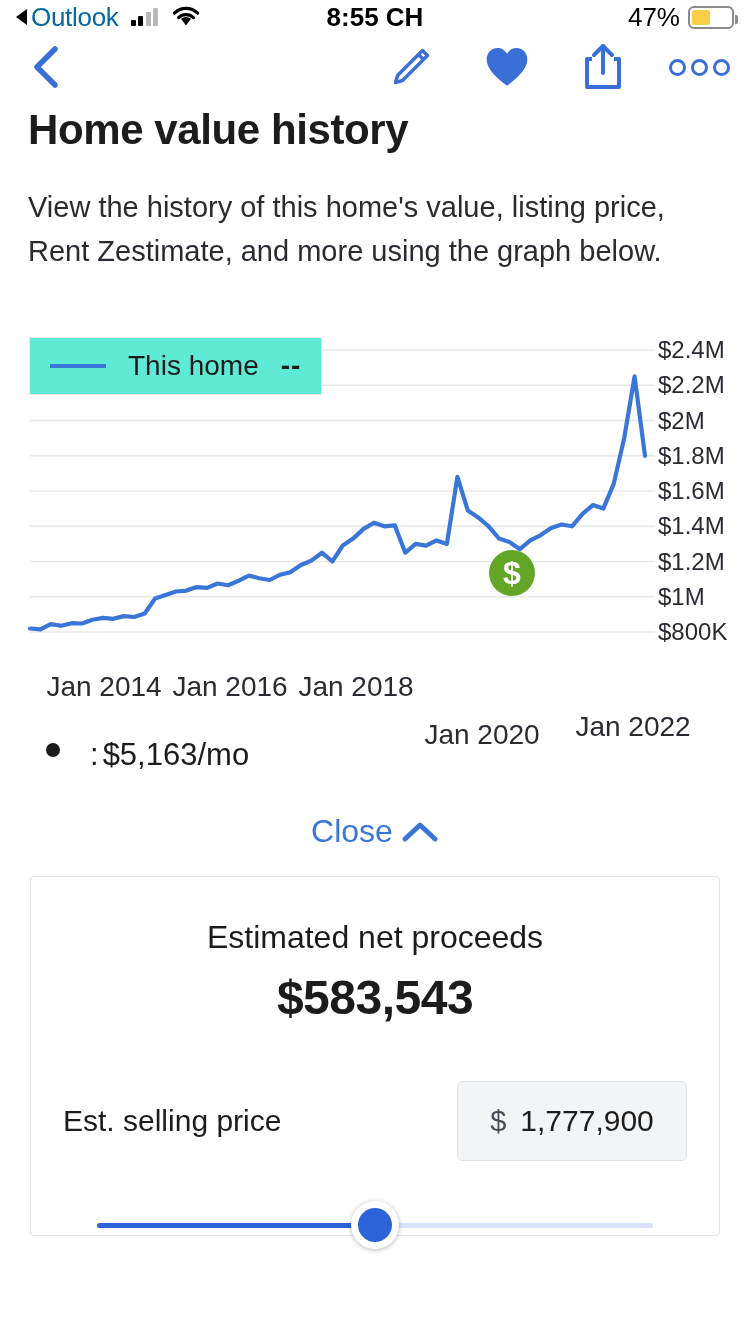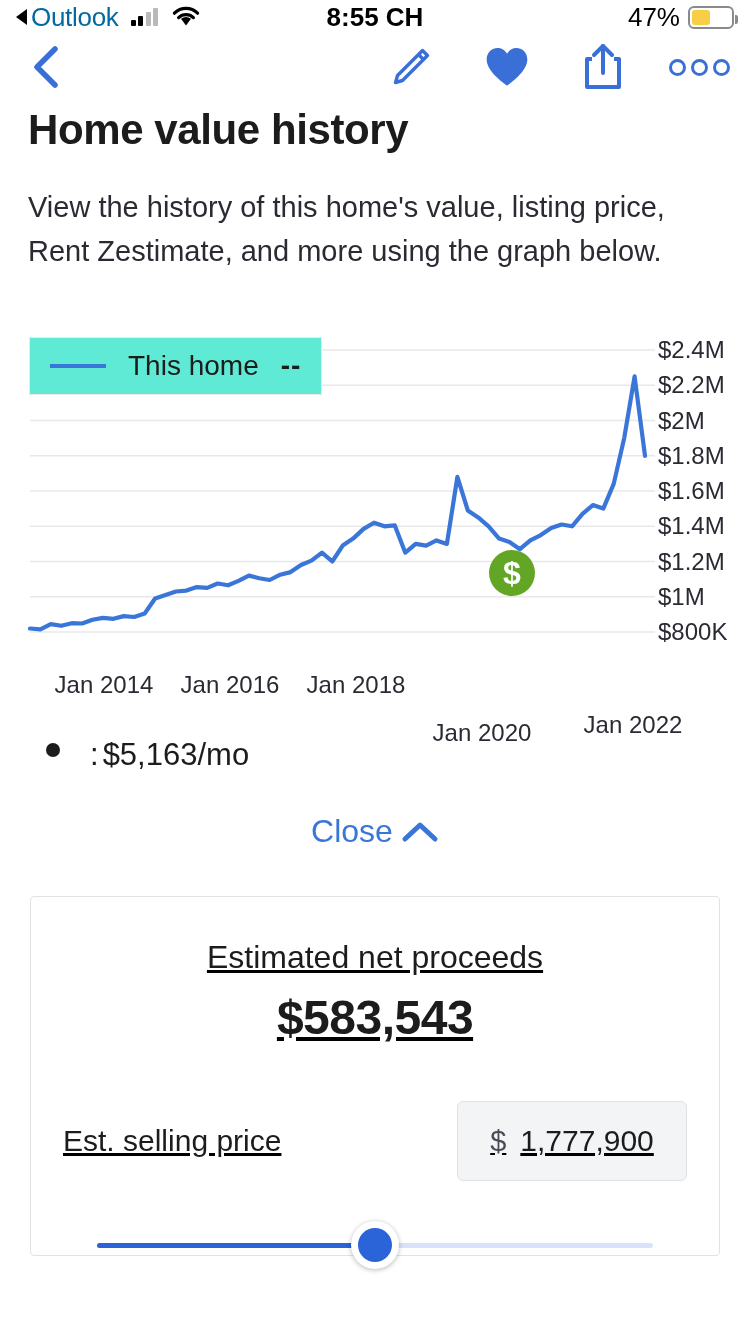--- a/index.html
+++ b/index.html
@@ -93,21 +93,21 @@
     z-index: 3;
   }
   .legend-line { width: 56px; height: 4px; background:#3a76d8; display:block; }
   .legend-label { font-size: 28px; color: #1c1c1c; }
   .legend-val { font-size: 28px; color:#1c1c1c; font-weight:bold; letter-spacing:1px;}
   .ylabel {
     position:absolute; font-size: 24px; color:#2a2a33;
     left: 658px; transform: translateY(-50%); white-space:nowrap;
   }
   .xlabel {
-    position:absolute; font-size: 24px; color:#2a2a33;
+    position:absolute; font-size: 28px; color:#2a2a33;
     transform: translateX(-50%); top: 340px; white-space:nowrap;
   }
   .dollar-badge {
     position:absolute; width:46px; height:46px; border-radius:50%;
     background:#63a626; display:flex; align-items:center; justify-content:center;
     z-index:4; cursor:pointer;
   }
   .dollar-badge span { color:#fff; font-size:32px; font-weight:bold; line-height:1; }
 
   
@@ -126,22 +126,22 @@
 
   
   .close-row {
     display:flex; align-items:center; justify-content:center; gap:8px;
     margin-top: 40px; cursor:pointer;
   }
   .close-text { font-size: 32px; color:#3a76d8; }
 
   
   .card {
-    margin: 46px 30px 0 30px; border:1px solid #e2e2e2; border-radius: 4px;
-    background:#fff; padding: 42px 32px 0 32px; height: 360px; text-decoration: underline;
+    margin: 26px 30px 0 30px; border:1px solid #e2e2e2; border-radius: 4px;
+    background:#fff; padding: 42px 32px 0 32px; height: 360px;
   }
   .card-title { text-align:center; font-size: 32px; color:#1c1c1c; }
   .card-amount { text-align:center; font-size: 48px; font-weight:bold; color:#1c1c1c; margin-top: 14px; letter-spacing:-0.5px;}
   .price-row { display:flex; align-items:center; justify-content:space-between; margin-top: 56px; }
   .price-label { font-size: 30px; color:#1c1c1c; }
   .price-input {
     width: 230px; height: 80px; background:#f3f4f6; border:1px solid #e0e1e4;
     border-radius: 6px; display:flex; align-items:center; justify-content:center; gap:14px;
   }
   .price-input .cur { font-size: 29px; color:#4b4b55; }

